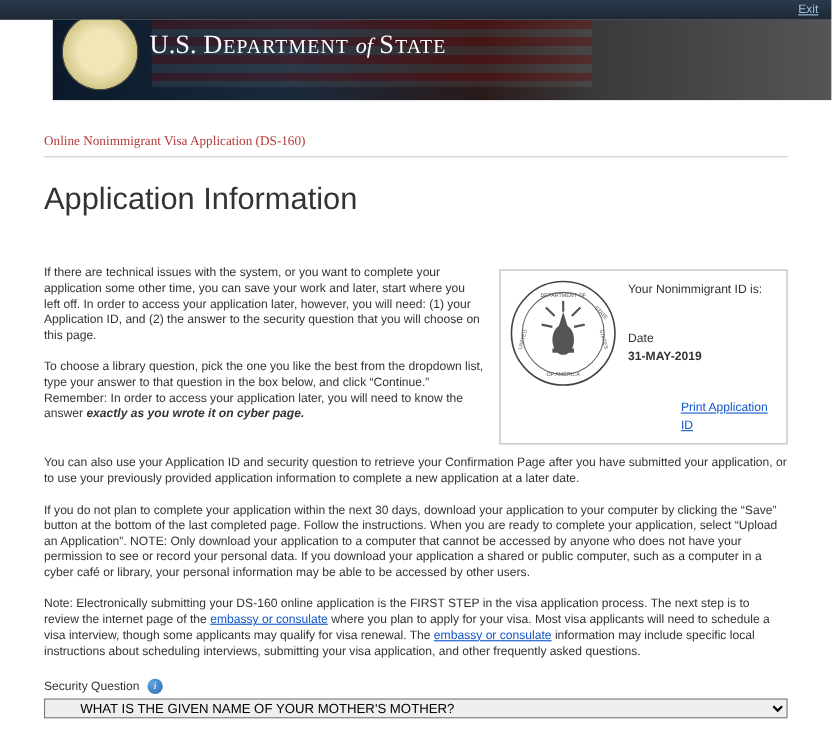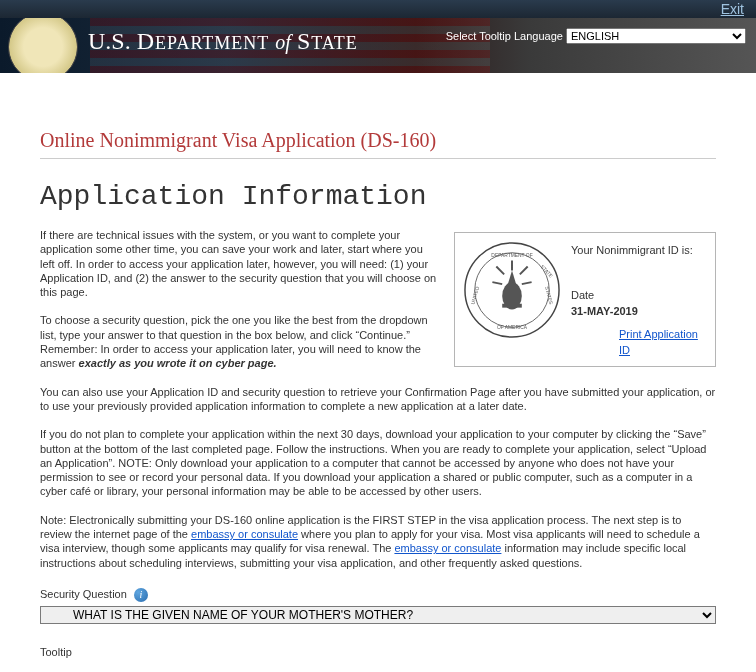--- a/index.html
+++ b/index.html
@@ -11,27 +11,28 @@
     width: 756px;
   }
 
   
   .top-bar {
     height: 18px;
     background: linear-gradient(#2a3b4d, #1c2733);
     text-align: right;
     padding-right: 12px;
   }
-  .top-bar a { color: #9fc3e0; font-size: 14px; text-decoration: underline; line-height: 18px; }
+  .top-bar a { color: #9fc3e0; font-size: 11px; text-decoration: underline; line-height: 18px; }
 
   .header {
     position: relative;
-    height: 55px;
+    height: 73px;
     background: linear-gradient(to right, #0b1a2b 0%, #1a2a3b 30%, #2a1a1a 55%, #3a3a3a 70%, #555 100%);
     overflow: hidden;
+    margin-left: 48px;
   }
   .flag-stripes {
     position: absolute;
     left: 90px; top: 0; width: 400px; height: 61px;
     background:
       repeating-linear-gradient(180deg,
         rgba(180,0,0,0.4) 0 8px,
         rgba(255,255,255,0.15) 8px 16px);
     opacity: 0.5;
   }
@@ -58,44 +59,44 @@
     right: 10px; top: 10px;
     color: #fff;
     font-size: 11px;
   }
   .lang-select select {
     font-size: 11px; width: 180px;
   }
 
   
   .content { padding: 30px 40px 20px 40px; }
-  .page-sub { color: #b33a3a; font-family: Georgia, serif; font-size: 20px; font-weight: normal; border: none; margin-top: 26px; }
+  .page-sub { color: #b33a3a; font-family: Georgia, serif; font-size: 12px; font-weight: normal; border: none; }
   .hr { border: none; border-top: 1px solid #ccc; margin: 6px 0 22px 0; }
-  .page-title { font-family: Liberation Mono, monospace; font-size: 28px; font-weight: normal; margin-bottom: 16px; }
+  .page-title { font-family: Liberation Sans, sans-serif; font-size: 28px; font-weight: normal; margin-bottom: 44px; }
 
   .record-line { color: #b33a3a; font-family: Georgia, serif; font-size: 15px; font-weight: bold; margin-bottom: 8px; }
 
   .id-box {
     float: right;
     width: 262px;
     border: 1px solid #b5b5b5;
     padding: 8px 10px 8px 8px;
     margin: 4px 0 10px 14px;
     display: flex;
     gap: 10px;
   }
   .id-box .seal {
     width: 98px; height: 98px; flex: 0 0 98px;
   }
   .id-box .seal svg { width: 100%; height: 100%; }
   .id-meta { font-size: 11px; line-height: 1.4; }
   .id-meta .lbl { margin-top: 2px; }
   .id-meta .date { margin-top: 30px; }
   .id-meta .dateval { font-weight: bold; }
-  .id-meta a { color: #1155cc; text-decoration: underline; display: inline-block; margin-top: 8px; padding-left: 48px; }
+  .id-meta a { color: #1155cc; text-decoration: underline; display: inline-block; margin-top: 32px; padding-left: 48px; }
 
   .para { font-size: 11px; line-height: 1.3; margin-bottom: 14px; }
   .para .em { font-style: italic; font-weight: bold; }
   .para a.link { color: #1155cc; text-decoration: underline; }
   .clear { clear: both; }
 
   .sq-row { margin-top: 18px; font-size: 11px; }
   .sq-row .help-icon {
     display: inline-block;
     vertical-align: middle;
@@ -127,26 +128,20 @@
 <div class="header">
   <div class="flag-stripes"></div>
   <div class="seal-hdr"></div>
   <div class="dept-title">
     <div class="line1">
       <span>U.S.</span>
       <span class="sc"><span>D</span><span style="font-size:18px">EPARTMENT</span></span>
       <span class="of">of</span>
       <span class="sc"><span>S</span><span style="font-size:18px">TATE</span></span>
     </div>
-  </div>
-  <div class="lang-select">
-    <span>Select Tooltip Language</span>
-    <select>
-      <option>ENGLISH</option>
-    </select>
   </div>
 </div>
 
 <div class="content">
   <div class="page-sub">Online Nonimmigrant Visa Application (DS-160)</div>
   <hr class="hr">
   <div class="page-title">Application Information</div>
 
   <div class="id-box">
     <div class="seal">
@@ -171,21 +166,21 @@
       <div class="date">Date</div>
       <div class="dateval">31-MAY-2019</div>
       <a href="#">Print Application ID</a>
     </div>
   </div>
 
 
   <div class="para">If there are technical issues with the system, or you want to complete your application some other time, you can save your work and later, start where you left off. In order to access your application later, however, you will need: (1) your Application ID, and (2) the answer to the security question that you will choose on this page.</div>
 
   <div class="para">
-    <span>To choose a security question, pick the one you like the best from the dropdown list, type your answer to that question in the box below, and click “Continue.” Remember: In order to access your application later, you will need to know the answer </span><span class="em">exactly as you wrote it on cyber page.</span>
+    <span>To choose a library question, pick the one you like the best from the dropdown list, type your answer to that question in the box below, and click “Continue.” Remember: In order to access your application later, you will need to know the answer </span><span class="em">exactly as you wrote it on cyber page.</span>
   </div>
 
   <div class="clear"></div>
 
   <div class="para">You can also use your Application ID and security question to retrieve your Confirmation Page after you have submitted your application, or to use your previously provided application information to complete a new application at a later date.</div>
 
   <div class="para">If you do not plan to complete your application within the next 30 days, download your application to your computer by clicking the “Save” button at the bottom of the last completed page. Follow the instructions. When you are ready to complete your application, select “Upload an Application”. NOTE: Only download your application to a computer that cannot be accessed by anyone who does not have your permission to see or record your personal data. If you download your application a shared or public computer, such as a computer in a cyber café or library, your personal information may be able to be accessed by other users.</div>
 
   <div class="para">
     <span>Note: Electronically submitting your DS-160 online application is the FIRST STEP in the visa application process. The next step is to review the internet page of the </span><a class="link" href="#">embassy or consulate</a><span> where you plan to apply for your visa. Most visa applicants will need to schedule a visa interview, though some applicants may qualify for visa renewal. The </span><a class="link" href="#">embassy or consulate</a><span> information may include specific local instructions about scheduling interviews, submitting your visa application, and other frequently asked questions.</span>

